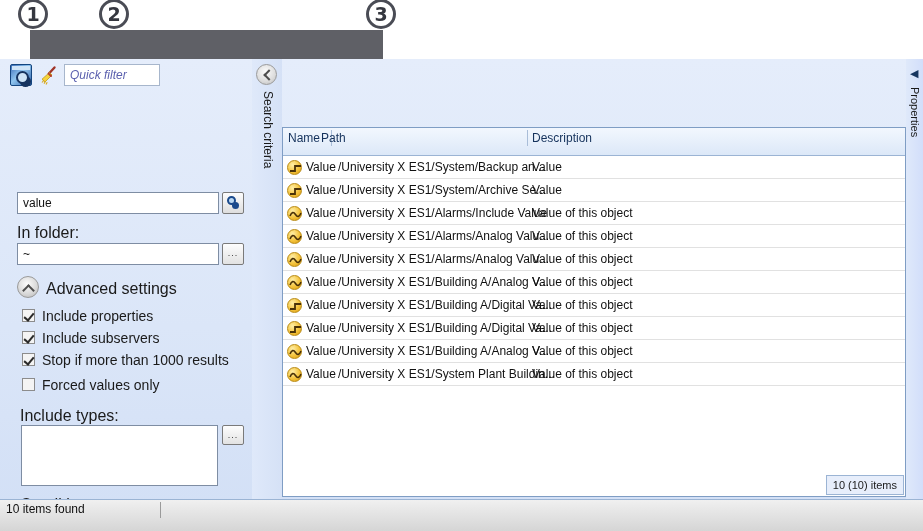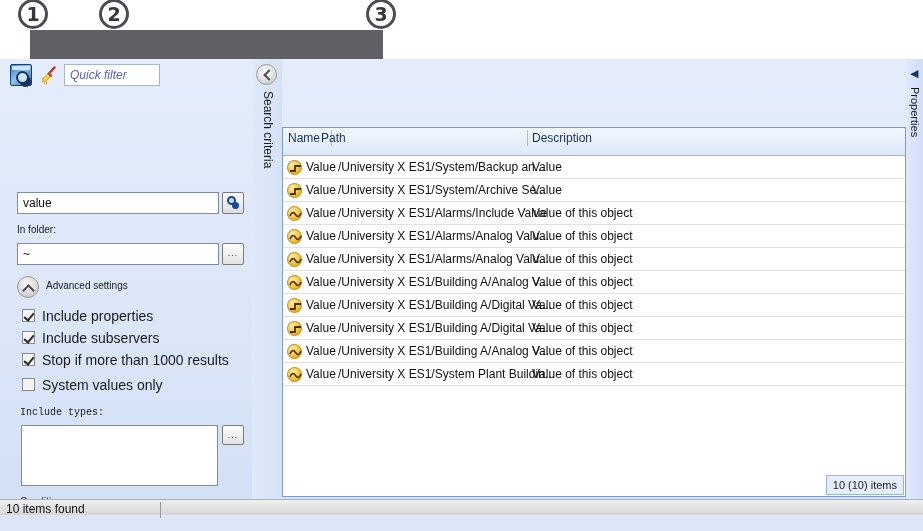--- a/index.html
+++ b/index.html
@@ -132,21 +132,21 @@
     background: #ffffff;
     border: 1px solid #a7b6cc;
     font-size: 12px;
     font-style: italic;
     color: #5a5fae;
     padding: 3px 5px;
   }
 
   .lbl {
     position: absolute;
-    font-size: 10px;
+    font-size: 16px;
     color: #1a1a1a;
   }
   .txtinput {
     position: absolute;
     background: #ffffff;
     border: 1px solid #7e8da3;
     font-size: 12px;
     color: #111;
     padding: 3px 5px;
   }
@@ -320,22 +320,22 @@
   .prop-chev {
     position: absolute;
     left: 4px; top: 8px;
     font-size: 11px;
     color: #16355f;
   }
 
   
   .statusbar {
     position: absolute;
-    left: 0; bottom: 16px;
-    width: 923px; height: 16px;
+    left: 0; bottom: 0;
+    width: 923px; height: 32px;
     background: linear-gradient(to bottom,#f0f0f0,#d5d5d5);
     border-top: 1px solid #9bb4d4;
     font-size: 12px;
     color: #111;
   }
   .status-text { position: absolute; left: 6px; top: 2px; }
   .status-sep {
     position: absolute; left: 160px; top: 2px;
     width: 1px; height: 16px;
     background: #9a9a9a;
@@ -394,24 +394,24 @@
         <div class="chkrow" style="top:271px;">
           <span class="chkbox checked"></span>
           <span class="chklabel">Include subservers</span>
         </div>
         <div class="chkrow" style="top:293px;">
           <span class="chkbox checked"></span>
           <span class="chklabel">Stop if more than 1000 results</span>
         </div>
         <div class="chkrow" style="top:318px;">
           <span class="chkbox"></span>
-          <span class="chklabel">System values only</span>
-        </div>
-
-        <div class="lbl" style="left:20px; top:348px;font-family:Liberation Mono, monospace;">Include types:</div>
+          <span class="chklabel">Forced values only</span>
+        </div>
+
+        <div class="lbl" style="left:20px; top:348px;">Include types:</div>
         <div class="listbox" style="left:21px; top:366px; width:197px; height:61px;"></div>
         <div class="sq-btn" style="left:222px; top:366px; width:22px; height:20px;">...</div>
 
         <div class="lbl" style="left:20px; top:437px;">Conditions:</div>
 
       </div>
 
       <div class="critstrip">
         <div class="round-collapse"></div>
         <div class="vtext" style="left:9px; top:32px;">Search criteria</div>

